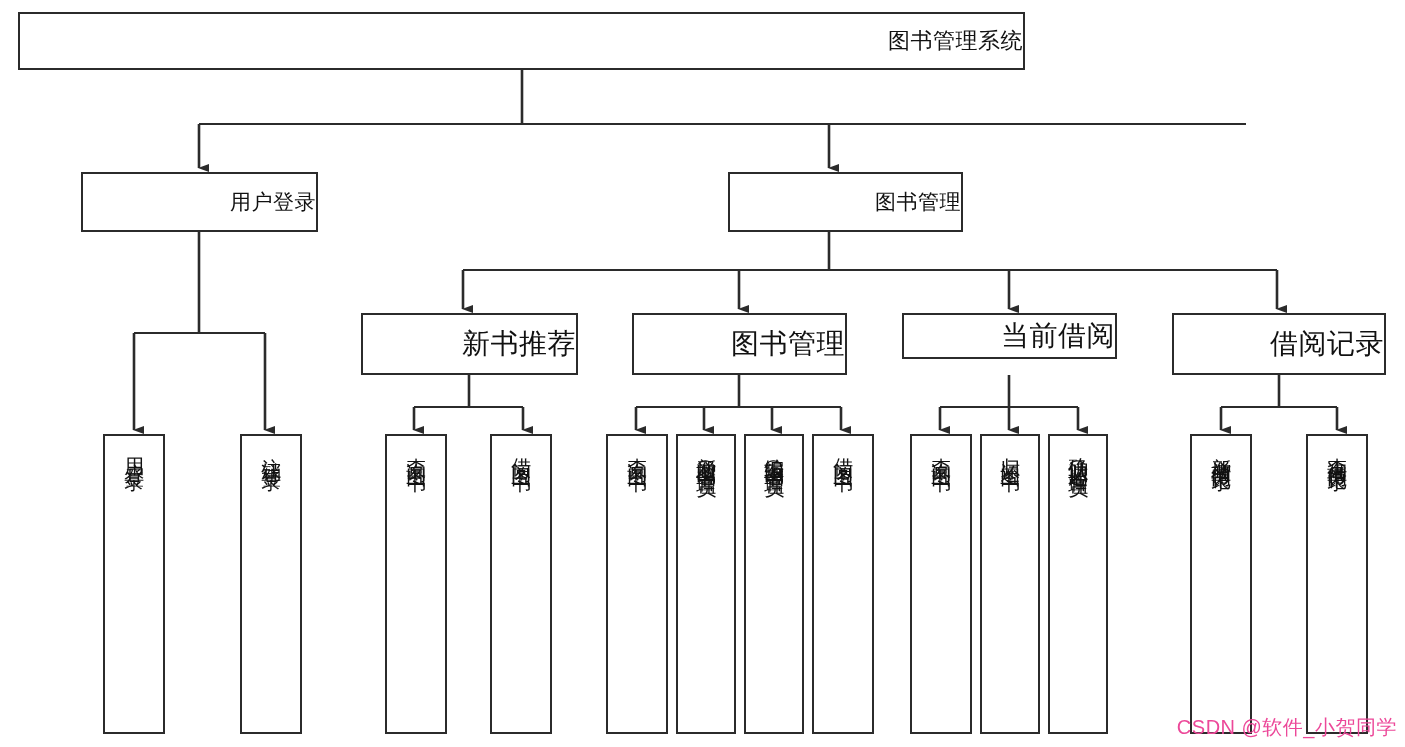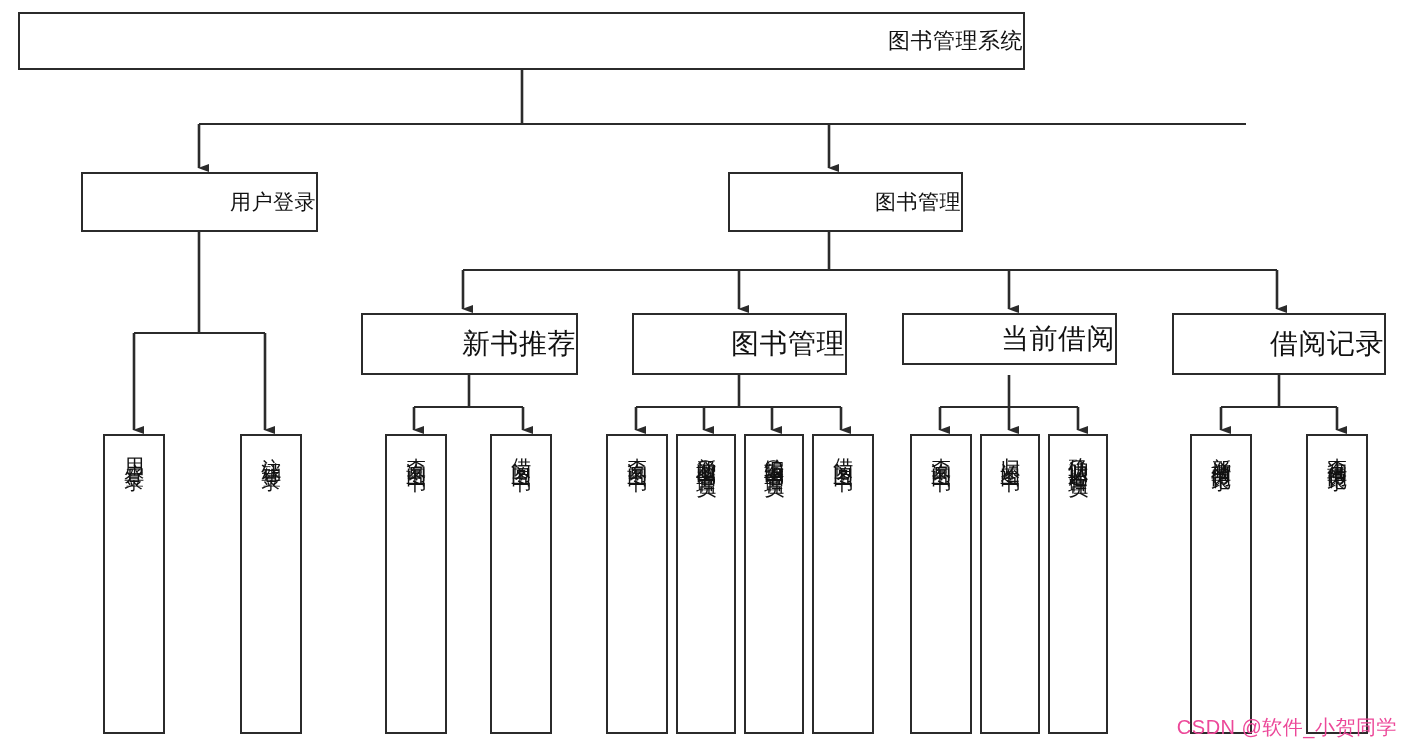--- a/index.html
+++ b/index.html
@@ -160,21 +160,21 @@
   </div>
 
   <div class="node-box level2" style="left:361px; top:313px; width:217px; height:62px;">
     <span class="node-label">新书推荐</span>
   </div>
 
   <div class="node-box level2" style="left:632px; top:313px; width:215px; height:62px;">
     <span class="node-label">图书管理</span>
   </div>
 
-  <div class="node-box level2" style="left:902px; top:313px; width:215px; height:52px;">
+  <div class="node-box level2" style="left:902px; top:313px; width:215px; height:46px;">
     <span class="node-label">当前借阅</span>
   </div>
 
   <div class="node-box level2" style="left:1172px; top:313px; width:214px; height:62px;">
     <span class="node-label">借阅记录</span>
   </div>
 
   <div class="node-box leaf" style="left:103px; top:434px; width:62px; height:300px;">
     <span class="node-label">用户登录</span>
   </div>

